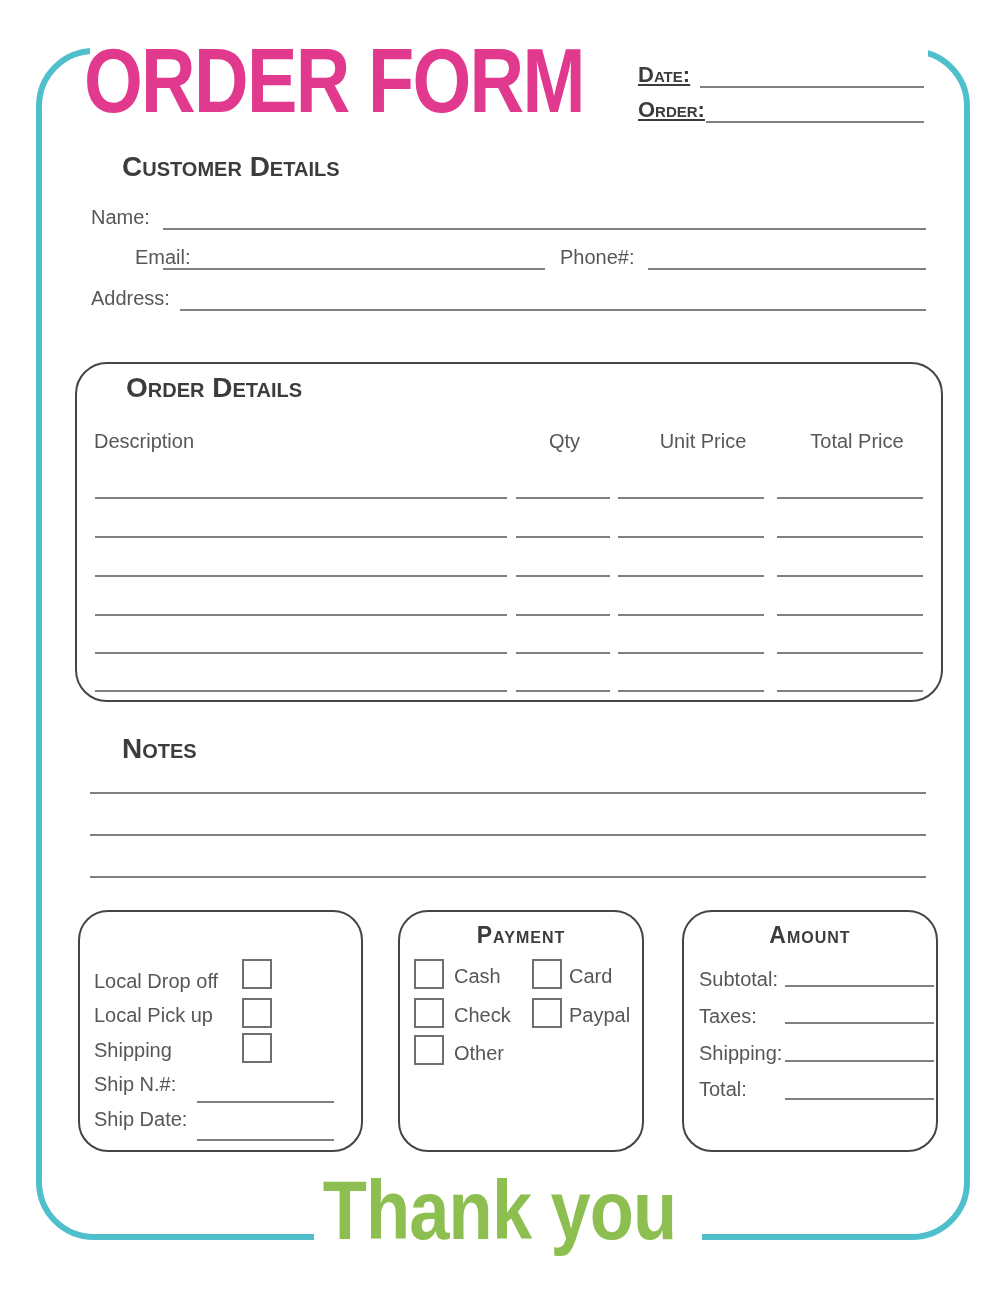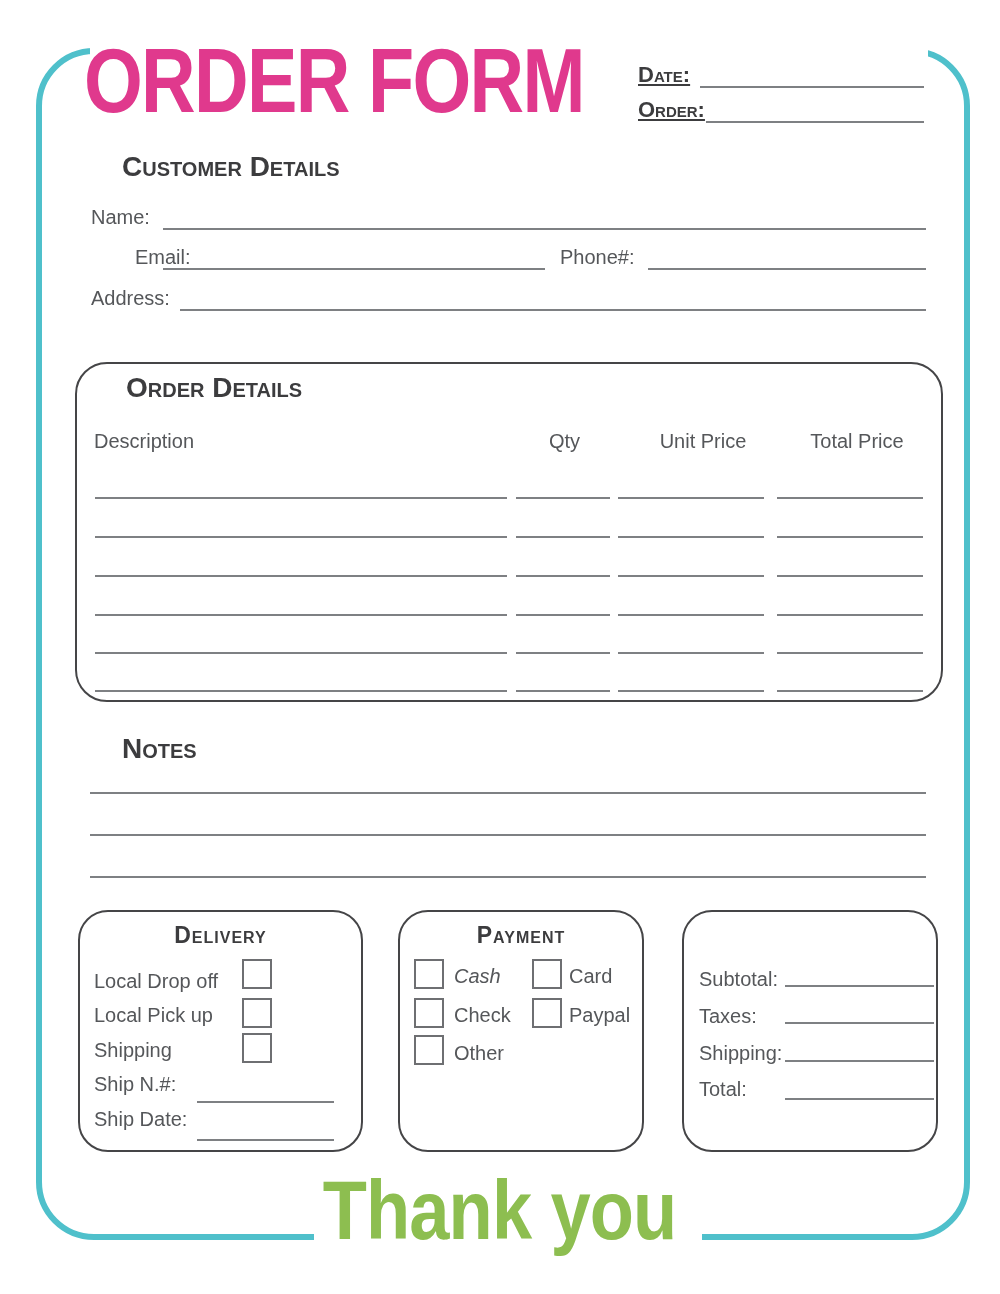--- a/index.html
+++ b/index.html
@@ -114,21 +114,20 @@
   <div class="od-seg" style="top:326px; left:541px; width:146px;"></div>
   <div class="od-seg" style="top:326px; left:700px; width:146px;"></div>
 </div>
 
 <div class="abs sc-head sec-head" style="left:90px; top:733px;">Notes</div>
 <div class="abs wline" style="left:90px; top:792px; width:836px;"></div>
 <div class="abs wline" style="left:90px; top:834px; width:836px;"></div>
 <div class="abs wline" style="left:90px; top:876px; width:836px;"></div>
 
 <div class="abs bbox" style="left:78px; top:910px; width:285px; height:242px;">
-  <div class="bbox-head">Delivery</div>
 
   <div class="abs lbl" style="left:14px; top:58px;">Local Drop off</div>
   <div class="chk" style="left:162px; top:47px;"></div>
 
   <div class="abs lbl" style="left:14px; top:92px;">Local Pick up</div>
   <div class="chk" style="left:162px; top:86px;"></div>
 
   <div class="abs lbl" style="left:14px; top:127px;">Shipping</div>
   <div class="chk" style="left:162px; top:121px;"></div>
 
@@ -136,34 +135,35 @@
   <div class="abs wline" style="left:117px; top:189px; width:137px;"></div>
 
   <div class="abs lbl" style="left:14px; top:196px;">Ship Date:</div>
   <div class="abs wline" style="left:117px; top:227px; width:137px;"></div>
 </div>
 
 <div class="abs bbox" style="left:398px; top:910px; width:246px; height:242px;">
   <div class="bbox-head">Payment</div>
 
   <div class="chk" style="left:14px; top:47px;"></div>
-  <div class="abs lbl" style="left:54px; top:53px;font-style:italic;">Cash</div>
+  <div class="abs lbl" style="left:54px; top:53px;">Cash</div>
   <div class="chk" style="left:132px; top:47px;"></div>
   <div class="abs lbl" style="left:169px; top:53px;">Card</div>
 
   <div class="chk" style="left:14px; top:86px;"></div>
   <div class="abs lbl" style="left:54px; top:92px;">Check</div>
   <div class="chk" style="left:132px; top:86px;"></div>
   <div class="abs lbl" style="left:169px; top:92px;">Paypal</div>
 
   <div class="chk" style="left:14px; top:123px;"></div>
   <div class="abs lbl" style="left:54px; top:130px;">Other</div>
 </div>
 
 <div class="abs bbox" style="left:682px; top:910px; width:256px; height:242px;">
+  <div class="bbox-head">Amount</div>
 
   <div class="abs lbl" style="left:15px; top:56px;">Subtotal:</div>
   <div class="abs wline" style="left:101px; top:73px; width:149px;"></div>
 
   <div class="abs lbl" style="left:15px; top:93px;">Taxes:</div>
   <div class="abs wline" style="left:101px; top:110px; width:149px;"></div>
 
   <div class="abs lbl" style="left:15px; top:130px;">Shipping:</div>
   <div class="abs wline" style="left:101px; top:148px; width:149px;"></div>
 

